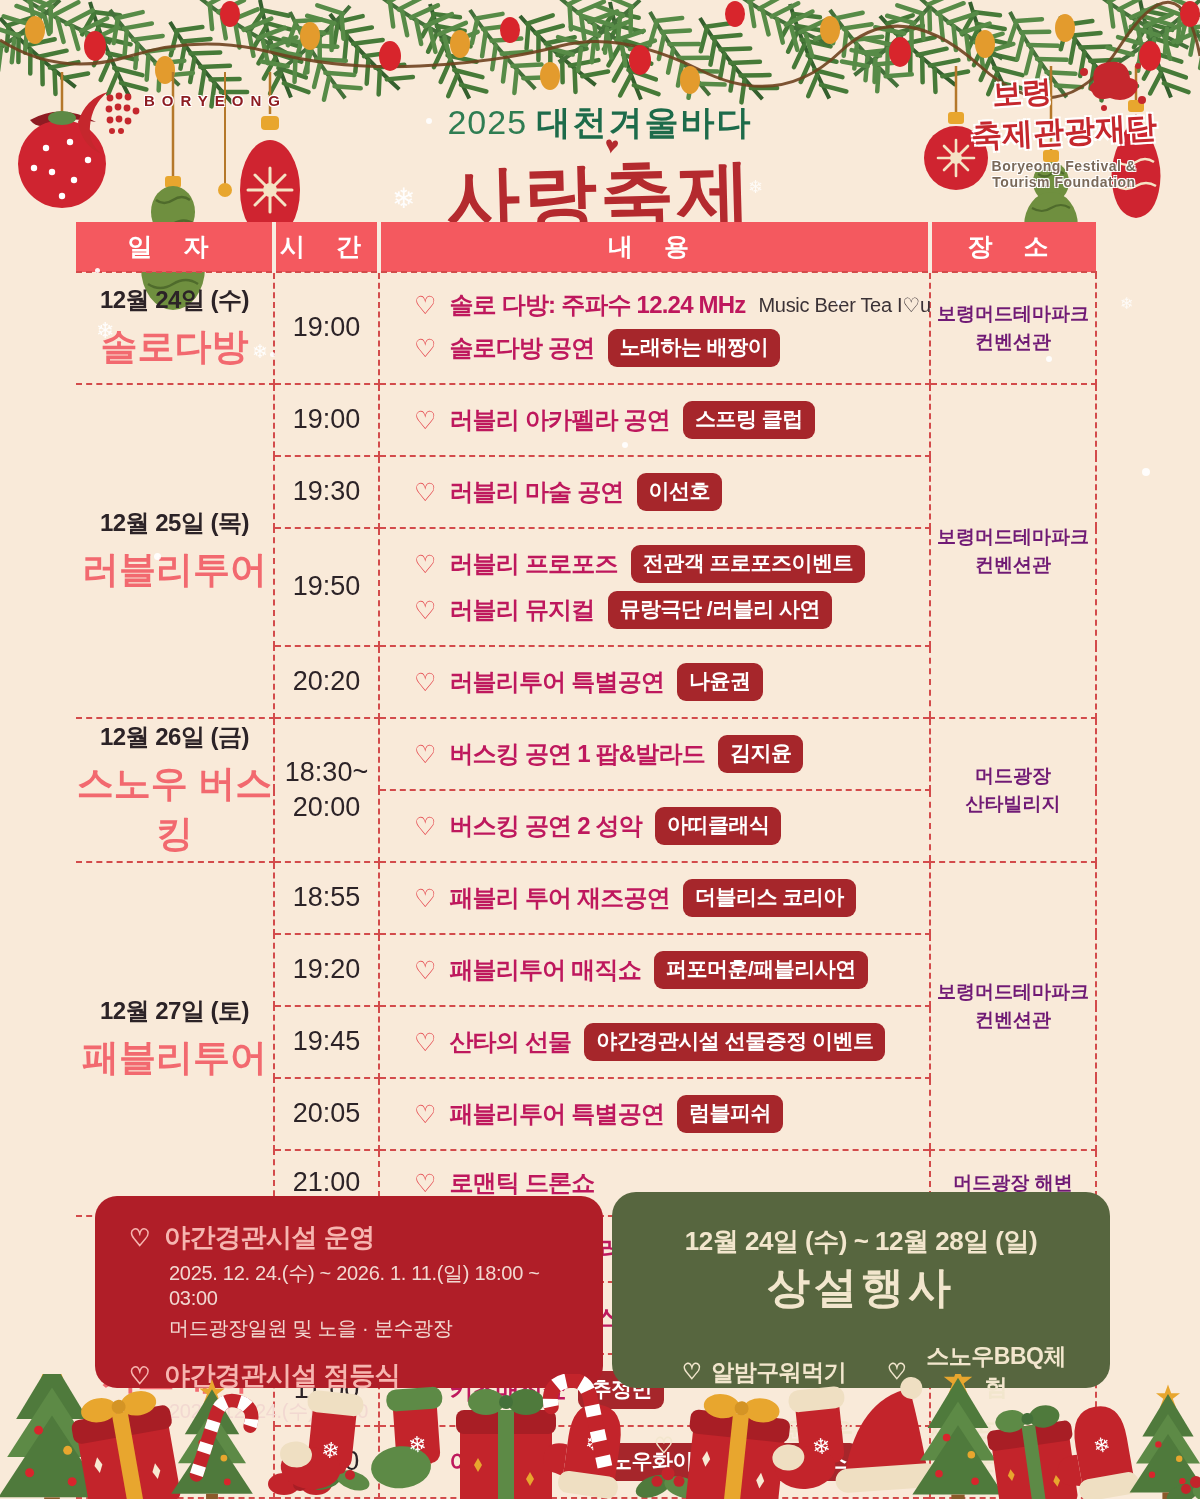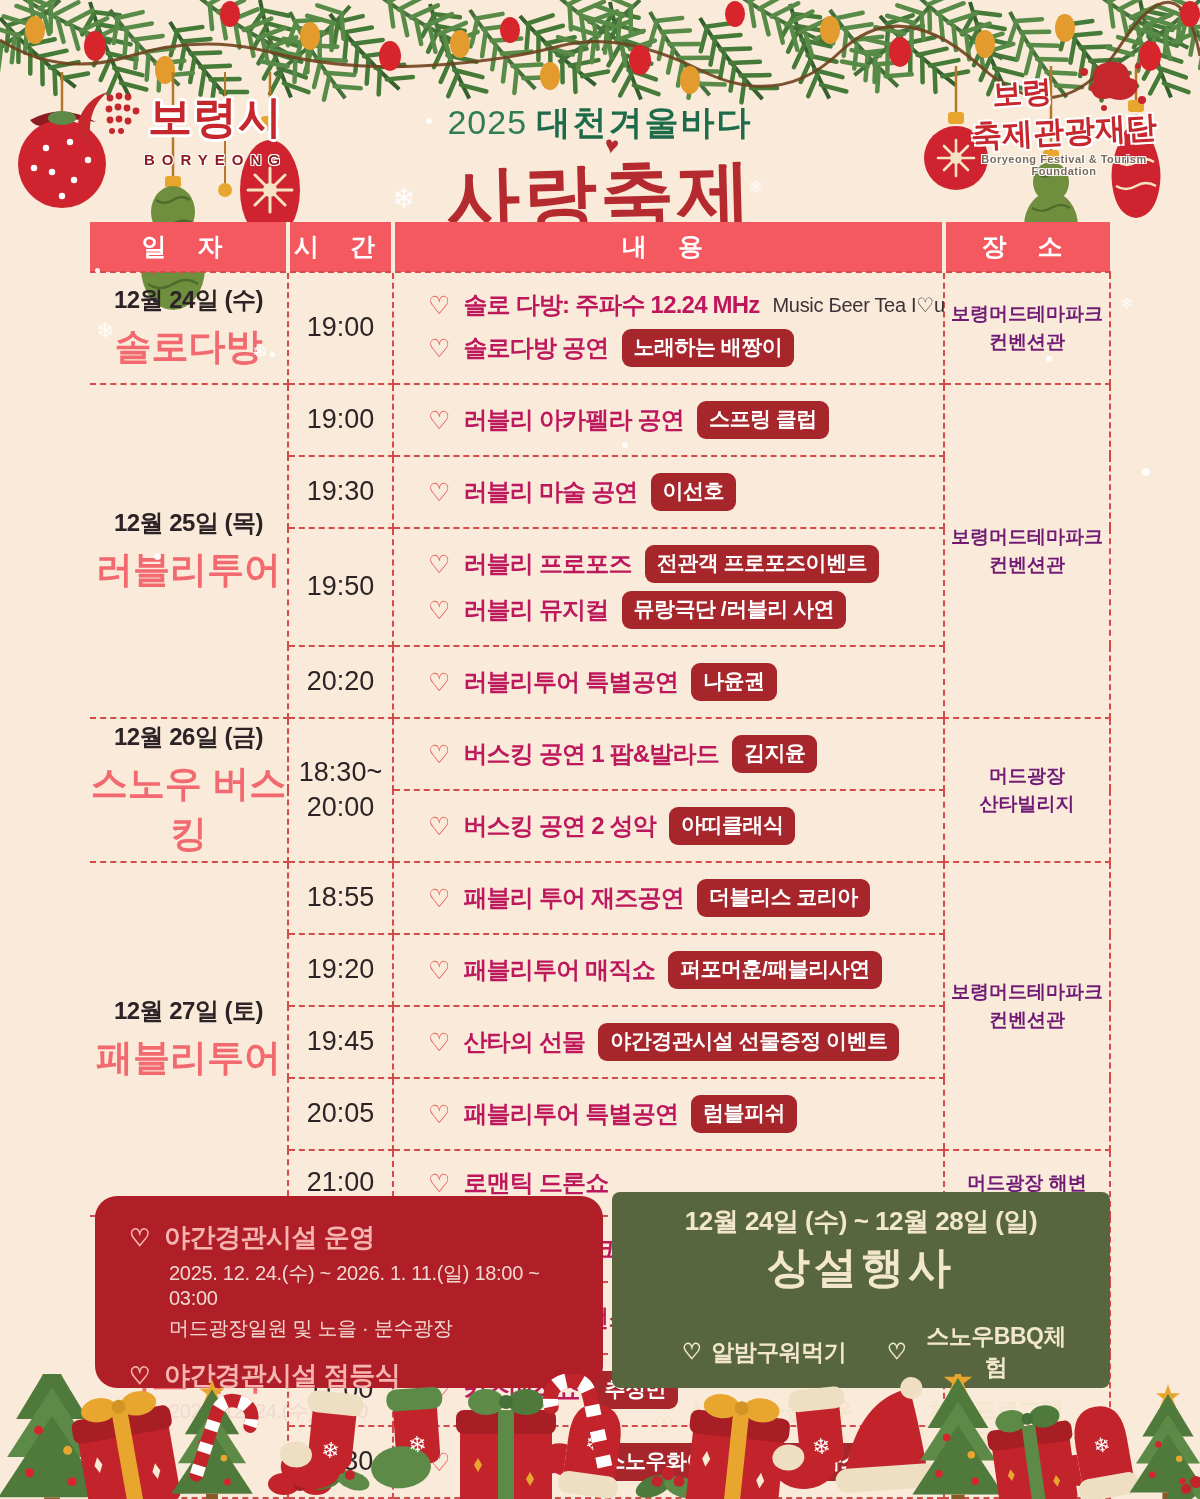--- a/index.html
+++ b/index.html
@@ -32,26 +32,26 @@
   .title-main .t-heart{ position:absolute; top:-16px; left:52%; font-size:24px; transform:rotate(10deg); }
   .logo-right{ position:absolute; right:36px; top:70px; width:200px; text-align:center; }
   .logo-right .kr1{
     color:#c5272d; font-size:30px; font-weight:800; transform:rotate(-4deg);
     text-shadow:-2px -2px 0 #fff,2px -2px 0 #fff,-2px 2px 0 #fff,2px 2px 0 #fff; text-align:left; padding-left:28px;
   }
   .logo-right .kr2{
     color:#c5272d; font-size:31px; font-weight:800; transform:rotate(-3deg); letter-spacing:0px;
     text-shadow:-2px -2px 0 #fff,2px -2px 0 #fff,-2px 2px 0 #fff,2px 2px 0 #fff;
   }
-  .logo-right .en{ color:#7a6a5a; font-size:11px; font-weight:700; letter-spacing:.5px;
+  .logo-right .en{ color:#7a6a5a; font-size:14px; font-weight:700; margin-top:5px; letter-spacing:.5px;
     text-shadow:-1px -1px 0 #fff,1px -1px 0 #fff,-1px 1px 0 #fff,1px 1px 0 #fff;}
   .logo-right .splat{ position:absolute; right:18px; top:-14px; }
   
   table.schedule{
-    position:absolute; left:90px; top:222px; width:1020px;
+    position:absolute; left:76px; top:222px; width:1020px;
     border-collapse:collapse; table-layout:fixed;
   }
   .schedule th{
     background:#f4595f; color:#ffffff; font-size:25px; font-weight:700;
     letter-spacing:12px; height:50px; border-bottom:2px dashed #d34b4b;
   }
   .schedule th + th{ border-left:4px solid #f7ece0; }
   .schedule td{ vertical-align:middle; }
   .schedule td.date{
     border-right:2px dashed #d34b4b; border-bottom:2px dashed #d34b4b;
@@ -88,21 +88,21 @@
   .red-box{
     position:absolute; left:95px; top:1196px; width:508px; height:192px;
     background:#b01e28; border-radius:22px; padding:24px 34px;
   }
   .rb-head{ display:flex; align-items:center; gap:14px; color:#f6b5b0; font-size:26px; font-weight:800; letter-spacing:-0.5px; }
   .rb-head .heart{ color:#f6b5b0; font-size:24px; }
   .rb-line{ color:#f2d8d1; font-size:20px; font-weight:400; margin:5px 0 0 40px; letter-spacing:-0.3px; }
   .rb-item + .rb-item{ margin-top:16px; }
   .green-box{
     position:absolute; left:612px; top:1192px; width:498px; height:196px;
-    background:#57663f; border-radius:8px; padding:12px 24px; text-align:center; color:#f2e6cd;
+    background:#57663f; border-radius:24px; padding:32px 24px; text-align:center; color:#f2e6cd;
   }
   .gb-date{ font-size:26px; font-weight:700; letter-spacing:-0.5px; }
   .gb-title{ font-size:43px; font-weight:800; margin:0 0 24px; letter-spacing:4px; }
   .gb-grid{ display:grid; grid-template-columns:1fr 1fr; gap:12px 4px; padding:0 10px; }
   .gb-item{ display:flex; align-items:center; gap:10px; font-size:23px; font-weight:800; letter-spacing:-0.5px; justify-content:flex-start; }
   .gb-item .heart{ color:#f2e6cd; font-size:22px; }
   
   .snow{ position:absolute; color:#ffffff; opacity:.95; }
   .wdot{ position:absolute; background:#fff; border-radius:50%; opacity:.9; }
   .bottom-decor{ position:absolute; left:0; bottom:0; }
@@ -291,21 +291,20 @@
           <circle cx="51" cy="20" r="3.4"></circle>
           <circle cx="60" cy="23" r="3.4"></circle>
         <circle cx="34" cy="32" r="3.4"></circle>
           <circle cx="43" cy="31" r="3.4"></circle>
           <circle cx="52" cy="33" r="3.4"></circle>
         <circle cx="36" cy="43" r="3"></circle>
           <circle cx="45" cy="43" r="3"></circle>
       </g>
     </svg>
     <div class="txt">
-      <div class="kr">보령시</div>
       <div class="en">BORYEONG</div>
     </div>
   </div>
 
   <div class="title-block">
     <div class="title-top">
       <span class="year">2025</span>
       <span class="tgreen">대천겨울바다</span>
     </div>
     <div class="title-main">

